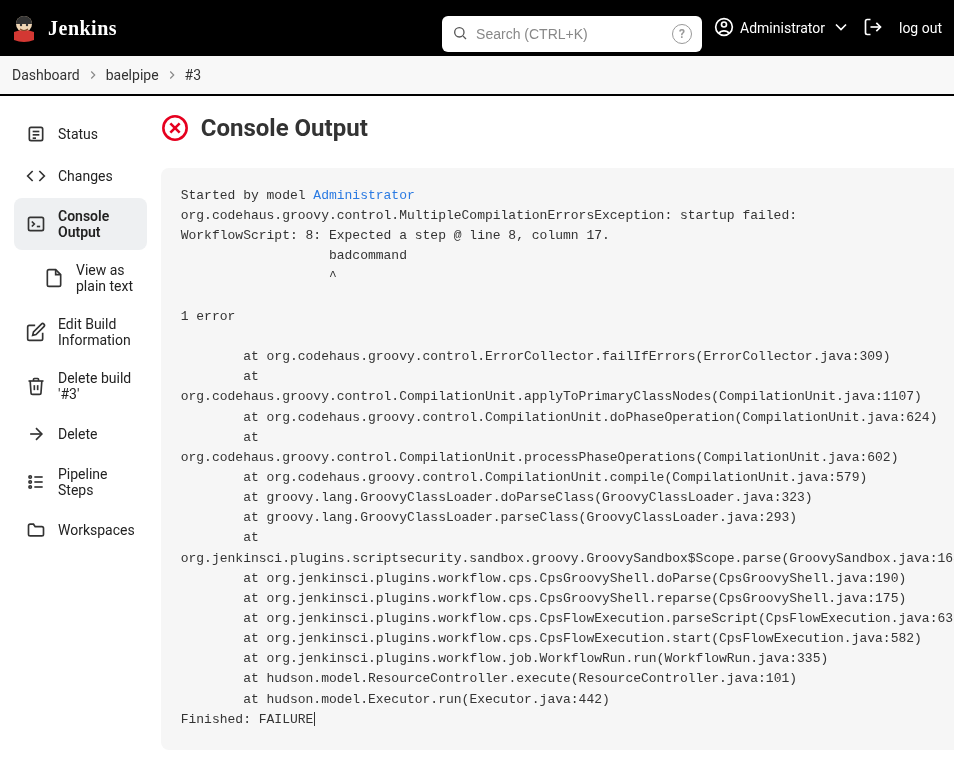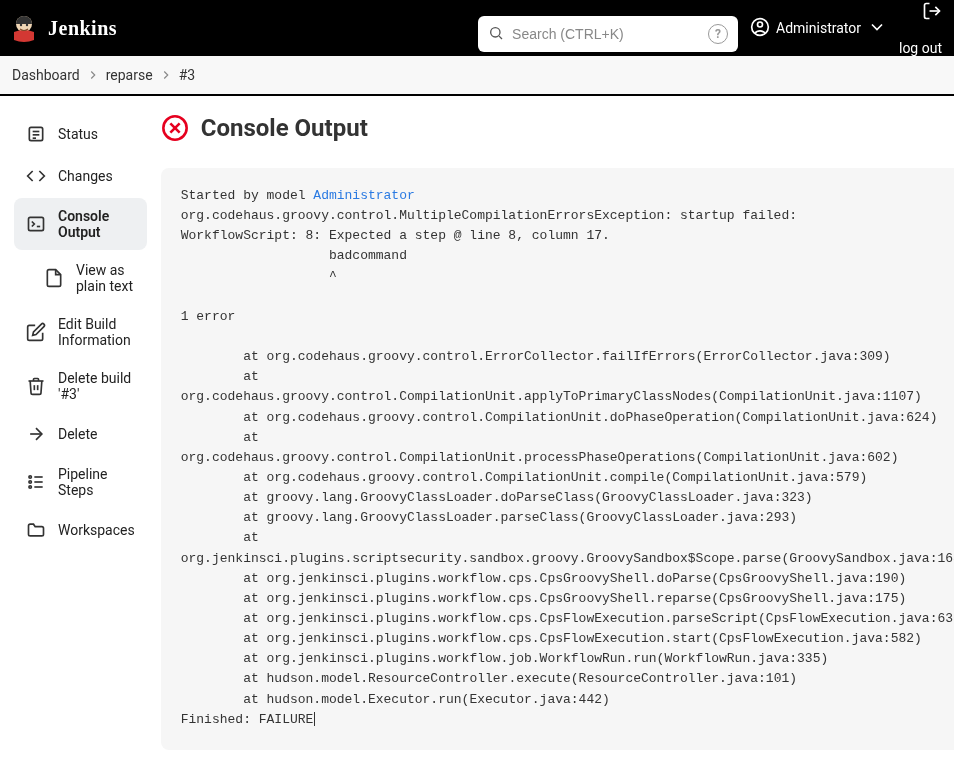--- a/index.html
+++ b/index.html
@@ -9,21 +9,21 @@
     .header { display: flex; align-items: center; background: #000; height: 56px; padding: 0 12px 0 8px; gap: 12px; }
     .brand { display: flex; align-items: center; gap: 8px; margin-right: auto; }
     .brand-logo { width: 32px; height: 32px; display:flex; align-items:center; justify-content:center; }
     .brand-name { font-family: Georgia, "Times New Roman", serif; font-weight: bold; font-size: 20px; color: #fff; letter-spacing: 0.5px; }
     .search-box { display: flex; align-items: center; background: #fff; border-radius: 6px; height: 36px; width: 260px; padding: 0 10px; gap: 8px; margin-top: 12px; }
     .search-box input { flex: 1; border: none; outline: none; font-size: 14px; color: #333; background: transparent; }
     .search-box input::placeholder { color: #888; }
     .help-circle { width: 20px; height: 20px; border: 1.5px solid #999; border-radius: 50%; display: flex; align-items: center; justify-content: center; color: #999; font-size: 12px; font-weight: bold; cursor: pointer; }
     .user-area { display: flex; align-items: center; gap: 6px; color: #fff; cursor: pointer; }
     .user-area svg { width: 20px; height: 20px; }
-    .logout { display: flex; align-items: flex-end; gap: 16px; color: #fff; cursor: pointer; flex-direction: column; }
+    .logout { display: flex; align-items: center; gap: 16px; color: #fff; cursor: pointer; }
     .logout svg { width: 20px; height: 20px; }
 
     
     .breadcrumbs { display: flex; align-items: center; background: #f8f8f8; height: 40px; padding: 0 12px; gap: 6px; font-size: 14px; color: #333; border-bottom: 2px solid #000000; }
     .breadcrumbs .crumb { cursor: pointer; }
     .breadcrumbs .chev { color: #888; display:flex; align-items:center; }
     .breadcrumbs .chev svg { width: 14px; height: 14px; }
 
     
     .layout { display: flex; }
@@ -99,21 +99,21 @@
   </div>
 </div>
 
 <div class="breadcrumbs">
   <span class="crumb">Dashboard</span>
   <span class="chev">
       <svg viewBox="0 0 24 24" fill="none" stroke="#888" stroke-width="2">
         <polyline points="9 18 15 12 9 6"></polyline>
       </svg>
     </span>
-  <span class="crumb">reparse</span>
+  <span class="crumb">baelpipe</span>
   <span class="chev">
       <svg viewBox="0 0 24 24" fill="none" stroke="#888" stroke-width="2">
         <polyline points="9 18 15 12 9 6"></polyline>
       </svg>
     </span>
   <span class="crumb">#3</span>
 </div>
 
 <div class="layout">
 

